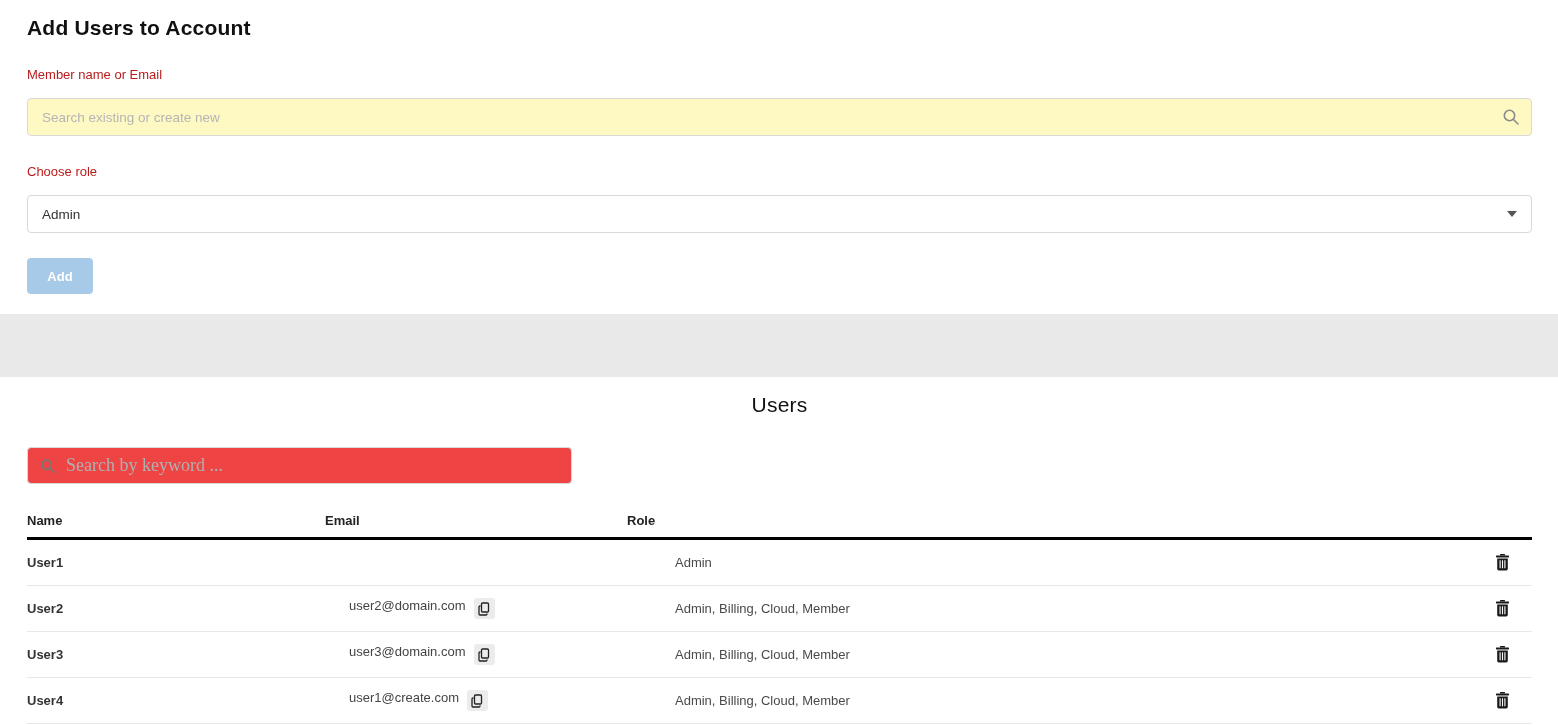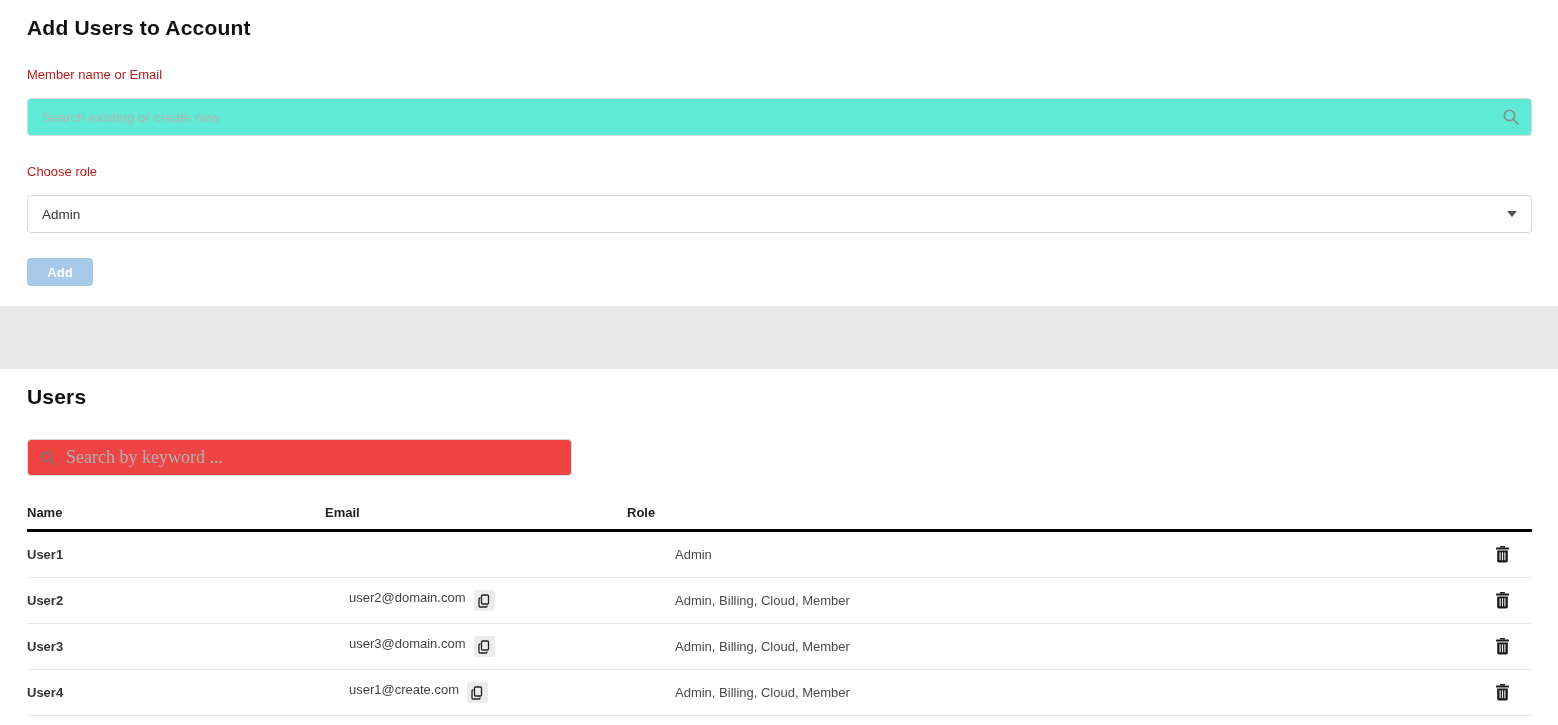--- a/index.html
+++ b/index.html
@@ -27,21 +27,21 @@
     position: relative;
     margin-top: 16px;
     height: 38px; width: 100%;
   }
   .text-input {
     width: 100%; height: 100%;
     border: 1px solid #d9d9d9; border-radius: 4px;
     padding: 0 40px 0 14px;
     font-size: 13.5px; color: #333;
     font-family: "Liberation Sans", "DejaVu Sans", sans-serif;
-    outline: none; background: #5eead4;
+    outline: none; background: #fef9c3;
   }
   .text-input::placeholder { color: #b5b5b5; opacity: 1; }
   .input-icon-right {
     position: absolute; right: 12px; top: 50%;
     transform: translateY(-50%);
     display: flex; align-items: center;
     cursor: pointer;
   }
   .select-box {
     position: relative;
@@ -57,40 +57,41 @@
   .select-caret {
     position: absolute; right: 14px; top: 50%;
     transform: translateY(-50%);
     width: 0; height: 0;
     border-left: 5px solid transparent;
     border-right: 5px solid transparent;
     border-top: 6px solid #555;
   }
   .add-button {
     margin-top: 25px;
-    width: 66px; height: 28px;
+    width: 66px; height: 36px;
     background: #a7cae9;
     border: none; border-radius: 4px;
     color: #ffffff; font-size: 13px; font-weight: bold;
     font-family: "Liberation Sans", "DejaVu Sans", sans-serif;
     cursor: pointer;
   }
 
   
   .divider-band {
     margin-top: 20px;
     width: 100%; height: 63px;
     background: #e9e9e9;
   }
 
   
   .section-title {
     margin-top: 16px;
-    font-size: 21px; font-weight: bold; color: #111;
+    font-size: 21px; font-weight: normal; color: #111;
     letter-spacing: 0.2px;
+    text-align: center;
   }
   .search-wrap {
     position: relative;
     margin-top: 30px;
     width: 545px; height: 37px;
   }
   .search-input {
     width: 100%; height: 100%;
     border: 1px solid #d9d9d9; border-radius: 4px;
     padding: 0 12px 0 38px;

